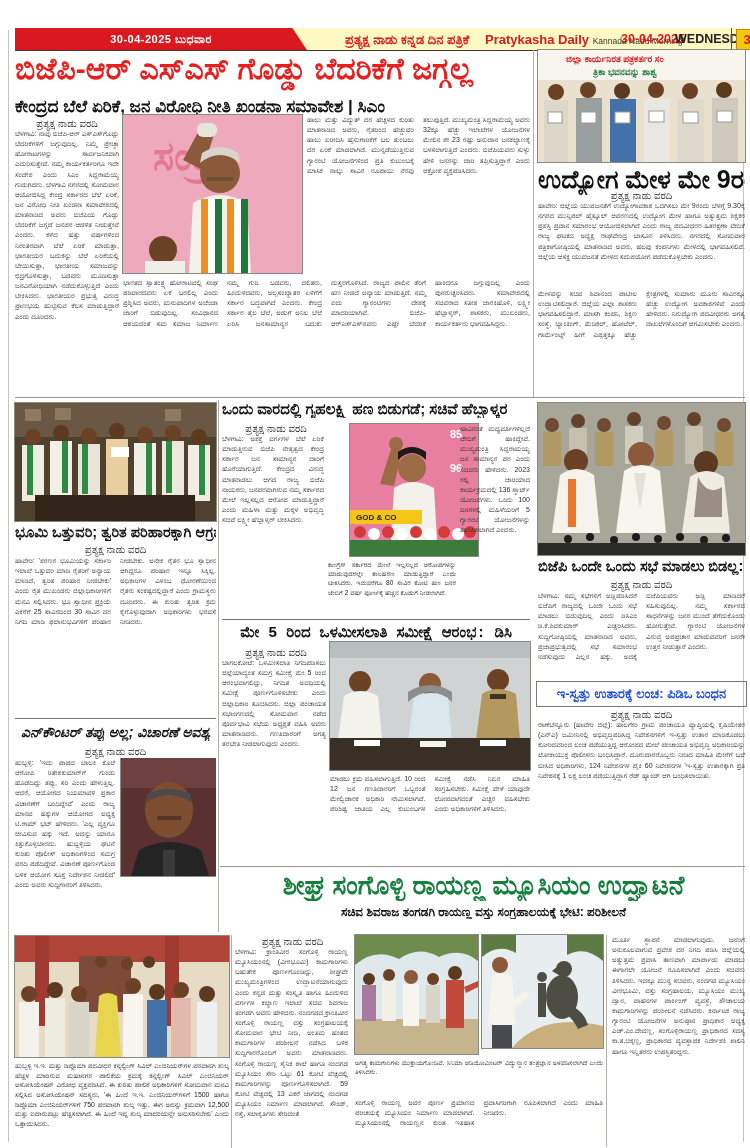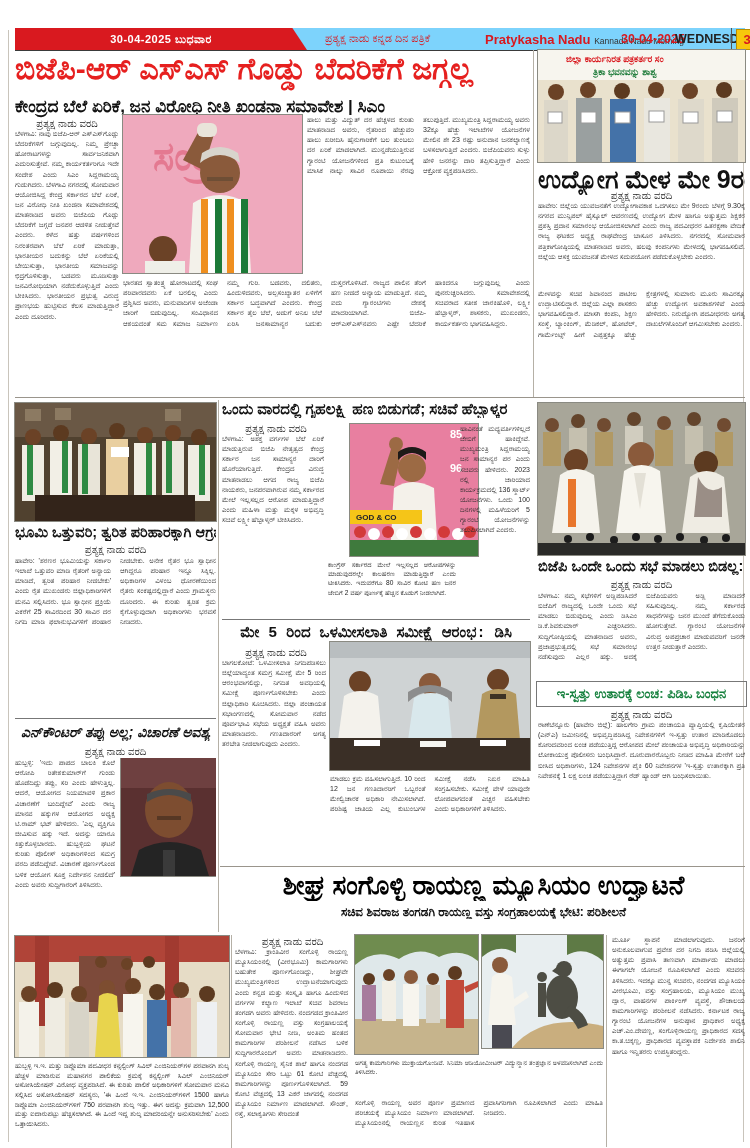--- a/index.html
+++ b/index.html
@@ -9,42 +9,42 @@
     font-family:"Liberation Sans", sans-serif;
     overflow:hidden;
   }
   .ab{position:absolute;}
   .edge{position:absolute;width:1px;background:#c9c4bb;}
   .hrule{position:absolute;height:1px;background:#9a958c;}
   .vrule{position:absolute;width:1px;background:#b5b0a6;}
 
   
   .masthead{position:absolute;left:15px;top:28px;width:730px;height:22px;
-    background:#7dd3fc;border-bottom:1.5px solid #3a3a3a;display:flex;align-items:center;}
+    background:#fef9c3;border-bottom:1.5px solid #3a3a3a;display:flex;align-items:center;}
   .datebox{position:absolute;left:0;top:0;height:22px;width:292px;background:#d9191f;
     clip-path:polygon(0 0,95% 0,100% 100%,0 100%);
     display:flex;align-items:center;justify-content:center;}
   .datebox span{color:#fff;font-weight:bold;font-size:11px;letter-spacing:.5px;}
-  .tagline{position:absolute;left:310px;top:4px;font-size:11px;font-weight:normal;color:#d9191f;white-space:nowrap;}
+  .tagline{position:absolute;left:330px;top:4px;font-size:13px;font-weight:bold;color:#d9191f;white-space:nowrap;}
   .brand{position:absolute;left:470px;top:4px;font-size:13px;font-weight:bold;color:#d9191f;white-space:nowrap;}
   .brandsub{font-size:8.5px;font-weight:normal;color:#333;}
   .hdate{position:absolute;left:606px;top:4px;font-size:12.5px;font-weight:bold;color:#d9191f;}
   .hday{position:absolute;left:660px;top:4px;font-size:12.5px;font-weight:bold;color:#222;}
   .hdiv{position:absolute;left:716px;top:0;height:22px;width:1px;background:#555;}
   .pagebox{position:absolute;left:721px;top:1px;width:20px;height:19px;background:#f7c70c;
     border:1px solid #b98e00;display:flex;align-items:center;justify-content:center;}
   .pagebox span{color:#d9191f;font-weight:bold;font-size:13px;}
 
   
   .lead-hl{position:absolute;left:15px;top:52px;width:516px;height:44px;
     font-size:30px;font-weight:bold;color:#e6201f;white-space:nowrap;overflow:hidden;}
   .lead-sub{position:absolute;left:15px;top:97px;width:516px;height:22px;
     font-size:17px;font-weight:bold;color:#111;white-space:nowrap;overflow:hidden;}
   .hl-m{font-weight:bold;color:#111;white-space:nowrap;overflow:hidden;text-align:center;}
-  .red-hl{font-weight:bold;color:#000000;white-space:nowrap;overflow:hidden;text-align:center;}
+  .red-hl{font-weight:bold;color:#15803d;white-space:nowrap;overflow:hidden;text-align:center;}
 
   .byline{font-size:10px;font-weight:normal;color:#222;text-align:center;}
   .bt{font-size:7px;line-height:1.45;text-align:justify;color:#2b2b2b;overflow:hidden;}
   .bt2{column-count:2;column-gap:9px;}
   .bt4{column-count:4;column-gap:9px;}
   .cap{font-size:6.6px;line-height:1.4;text-align:justify;color:#222;overflow:hidden;}
 
   .ph{position:absolute;overflow:hidden;outline:1px solid #8a8a82;background:#ddd;}
   .ph svg{display:block;}
   .boxed-hl{position:absolute;border:1px solid #777;display:flex;align-items:center;justify-content:center;}
@@ -54,21 +54,21 @@
 
 <div class="edge" style="left:8px;top:30px;height:1112px;"></div>
 <div class="edge" style="left:743px;top:30px;height:1112px;"></div>
 
 <div class="masthead">
   <div class="datebox">
     <span>30-04-2025 ಬುಧವಾರ</span>
   </div>
   <div class="tagline">ಪ್ರತ್ಯಕ್ಷ ನಾಡು ಕನ್ನಡ ದಿನ ಪತ್ರಿಕೆ</div>
   <div class="brand">
-    <span>Pratykasha Nadu</span>
+    <span>Pratykasha Daily</span>
     <span class="brandsub">Kannada Nadu Morning</span>
   </div>
   <div class="hdate">30-04-2025</div>
   <div class="hday">WEDNESDAY</div>
   <div class="hdiv"></div>
   <div class="pagebox">
     <span>3</span>
   </div>
 </div>
 
@@ -273,21 +273,21 @@
         <circle cx="188" cy="135" r="4"></circle>
       <rect x="0" y="140" width="207" height="12" fill="#2a2a28"></rect>
     </g>
   </svg>
 </div>
 <div class="ab hl-m" style="left:538px;top:558px;width:207px;font-size:14.5px;">ಬಿಜೆಪಿ ಒಂದೇ ಒಂದು ಸಭೆ ಮಾಡಲು ಬಿಡಲ್ಲ: ಡಿಸಿಎಂ</div>
 <div class="ab byline" style="left:538px;top:579px;width:207px;">ಪ್ರತ್ಯಕ್ಷ ನಾಡು ವರದಿ</div>
 <div class="ab bt bt2" style="left:538px;top:591px;width:207px;height:84px;">ಬೆಳಗಾವಿ: ನಮ್ಮ ಸಭೆಗಳಿಗೆ ಅಡ್ಡಿಪಡಿಸಿದರೆ ಬಿಜೆಪಿಗೆ ರಾಜ್ಯದಲ್ಲಿ ಒಂದೇ ಒಂದು ಸಭೆ ಮಾಡಲು ಬಿಡುವುದಿಲ್ಲ ಎಂದು ಡಿಸಿಎಂ ಡಿ.ಕೆ.ಶಿವಕುಮಾರ್ ಎಚ್ಚರಿಸಿದರು. ಸುದ್ದಿಗೋಷ್ಠಿಯಲ್ಲಿ ಮಾತನಾಡಿದ ಅವರು, ಪ್ರಜಾಪ್ರಭುತ್ವದಲ್ಲಿ ಸಭೆ ಸಮಾರಂಭ ನಡೆಸುವುದು ಎಲ್ಲರ ಹಕ್ಕು. ಅದಕ್ಕೆ ಬಿಜೆಪಿಯವರು ಅಡ್ಡಿ ಮಾಡಿದರೆ ಸಹಿಸುವುದಿಲ್ಲ. ನಮ್ಮ ಸರ್ಕಾರದ ಸಾಧನೆಗಳನ್ನು ಜನರ ಮುಂದೆ ತೆಗೆದುಕೊಂಡು ಹೋಗುತ್ತೇವೆ. ಗ್ಯಾರಂಟಿ ಯೋಜನೆಗಳ ವಿರುದ್ಧ ಅಪಪ್ರಚಾರ ಮಾಡುವವರಿಗೆ ಜನರೇ ಉತ್ತರ ನೀಡುತ್ತಾರೆ ಎಂದರು.</div>
 
 <div class="boxed-hl" style="left:536px;top:681px;width:209px;height:24px;">
-  <span style="font-size:13px;font-weight:bold;color:#15803d;white-space:nowrap;text-align:center;">ಇ-ಸ್ವತ್ತು ಉತಾರಕ್ಕೆ ಲಂಚ: ಪಿಡಿಒ ಬಂಧನ</span>
+  <span style="font-size:13px;font-weight:bold;color:#1d4ed8;white-space:nowrap;text-align:center;">ಇ-ಸ್ವತ್ತು ಉತಾರಕ್ಕೆ ಲಂಚ: ಪಿಡಿಒ ಬಂಧನ</span>
 </div>
 <div class="ab byline" style="left:538px;top:709px;width:207px;">ಪ್ರತ್ಯಕ್ಷ ನಾಡು ವರದಿ</div>
 <div class="ab bt" style="left:538px;top:720px;width:207px;height:146px;">ರಾಣೆಬೆನ್ನೂರು (ಹಾವೇರಿ ಜಿಲ್ಲೆ): ಹಾಲಗೇರಿ ಗ್ರಾಮ ಪಂಚಾಯತಿ ವ್ಯಾಪ್ತಿಯಲ್ಲಿ ಕೃಷಿಯೇತರ (ಎನ್‌ಎ) ಜಮೀನಿನಲ್ಲಿ ಅಭಿವೃದ್ಧಿಪಡಿಸಿದ್ದ ನಿವೇಶನಗಳಿಗೆ ಇ-ಸ್ವತ್ತು ಉತಾರ ಮಾಡಿಕೊಡಲು ಕೋರಿದವರಿಂದ ಲಂಚ ಪಡೆಯುತ್ತಿದ್ದ ಆರೋಪದ ಮೇಲೆ ಪಂಚಾಯತಿ ಅಭಿವೃದ್ಧಿ ಅಧಿಕಾರಿಯನ್ನು ಲೋಕಾಯುಕ್ತ ಪೊಲೀಸರು ಬಂಧಿಸಿದ್ದಾರೆ. ದೂರುದಾರರೊಬ್ಬರು ನೀಡಿದ ಮಾಹಿತಿ ಮೇರೆಗೆ ಬಲೆ ಬೀಸಿದ ಅಧಿಕಾರಿಗಳು, 124 ನಿವೇಶನಗಳ ಪೈಕಿ 60 ನಿವೇಶನಗಳ 'ಇ-ಸ್ವತ್ತು ಉತಾರಕ್ಕಾಗಿ ಪ್ರತಿ ನಿವೇಶನಕ್ಕೆ 1 ಲಕ್ಷ ಲಂಚ ಪಡೆಯುತ್ತಿದ್ದಾಗ ರೆಡ್ ಹ್ಯಾಂಡ್ ಆಗಿ ಬಂಧಿಸಲಾಯಿತು.</div>
 
 <div class="hrule" style="left:15px;top:718px;width:201px;background:#777;"></div>
 <div class="ab hl-m" style="left:15px;top:724px;width:201px;font-size:14px;font-style:italic;">ಎನ್‌ಕೌಂಟರ್ ತಪ್ಪು ಅಲ್ಲ; ವಿಚಾರಣೆ ಅವಶ್ಯ</div>
 <div class="ab byline" style="left:15px;top:746px;width:201px;">ಪ್ರತ್ಯಕ್ಷ ನಾಡು ವರದಿ</div>
 <div class="ab" style="left:15px;top:758px;width:201px;height:176px;overflow:hidden;">
   <div class="ph" style="position:relative;float:right;width:95px;height:118px;margin:0 0 4px 6px;outline:1px solid #8a8a82;">
     <svg width="95" height="118" viewBox="0 0 95 118">

